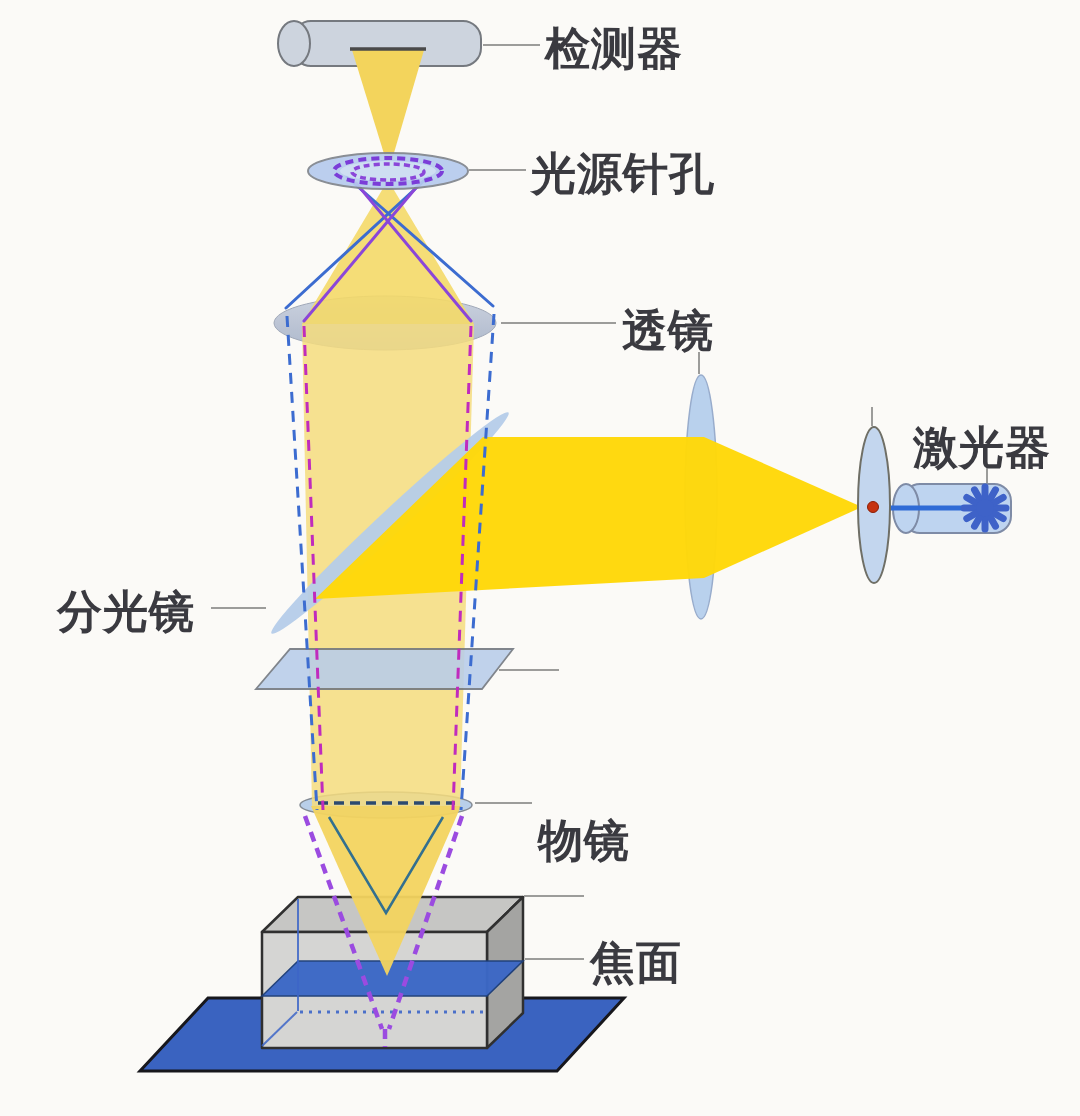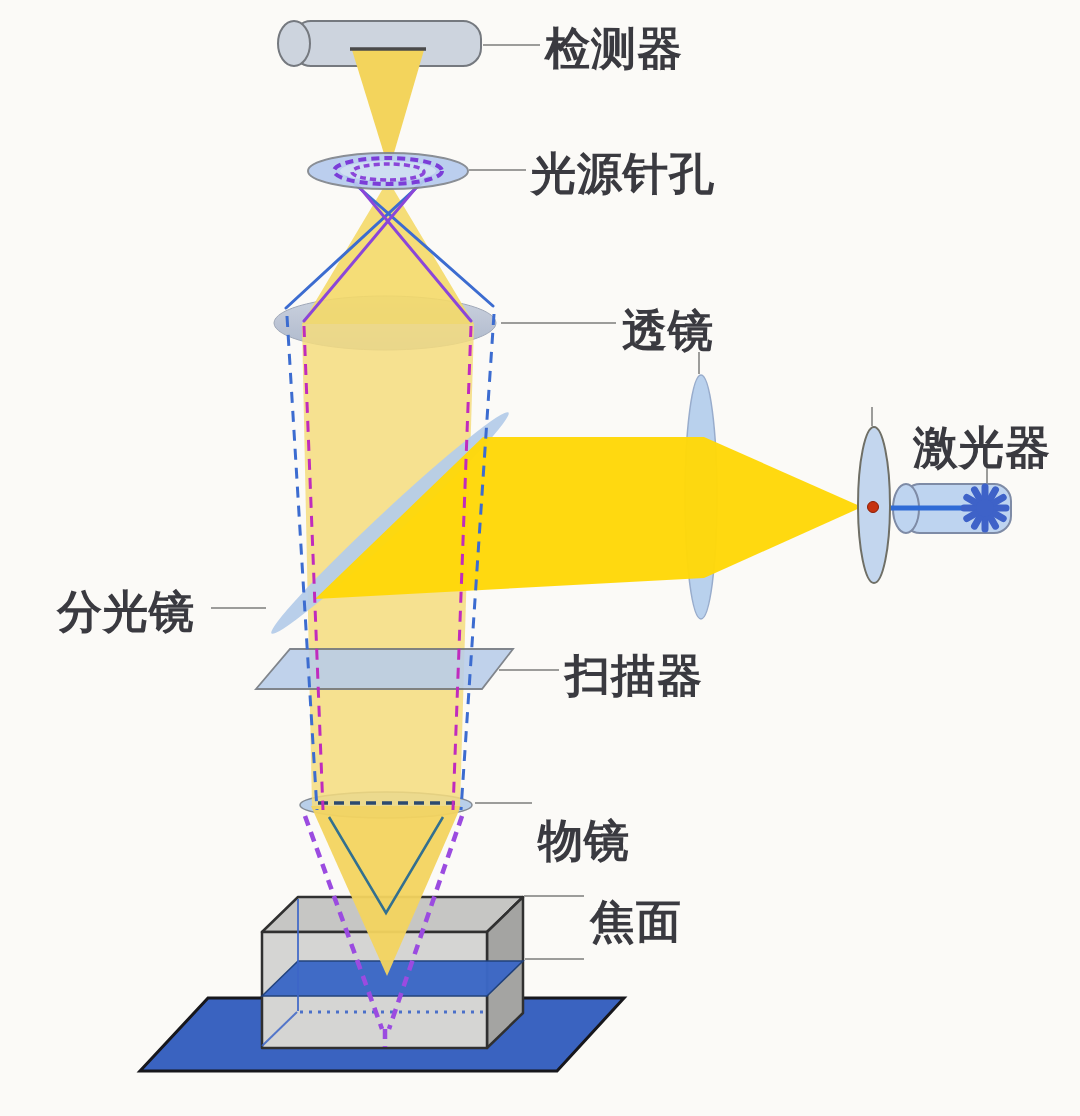--- a/index.html
+++ b/index.html
@@ -123,16 +123,15 @@
     <line x1="524" y1="896" x2="584" y2="896"></line>
     <line x1="525" y1="959" x2="584" y2="959"></line>
   </g>
 </svg>
 
 <div class="lbl" style="left:545px;top:23px">检测器</div>
 <div class="lbl" style="left:531px;top:148px">光源针孔</div>
 <div class="lbl" style="left:622px;top:305px">透镜</div>
 <div class="lbl" style="left:913px;top:422px">激光器</div>
 <div class="lbl" style="left:57px;top:586px">分光镜</div>
-<div class="lbl" style="left:565px;top:650px">扫描器</div>
 <div class="lbl" style="left:538px;top:815px">物镜</div>
-<div class="lbl" style="left:590px;top:896px">焦面</div>
+<div class="lbl" style="left:590px;top:937px">焦面</div>
 </div>
 
 </body></html>

